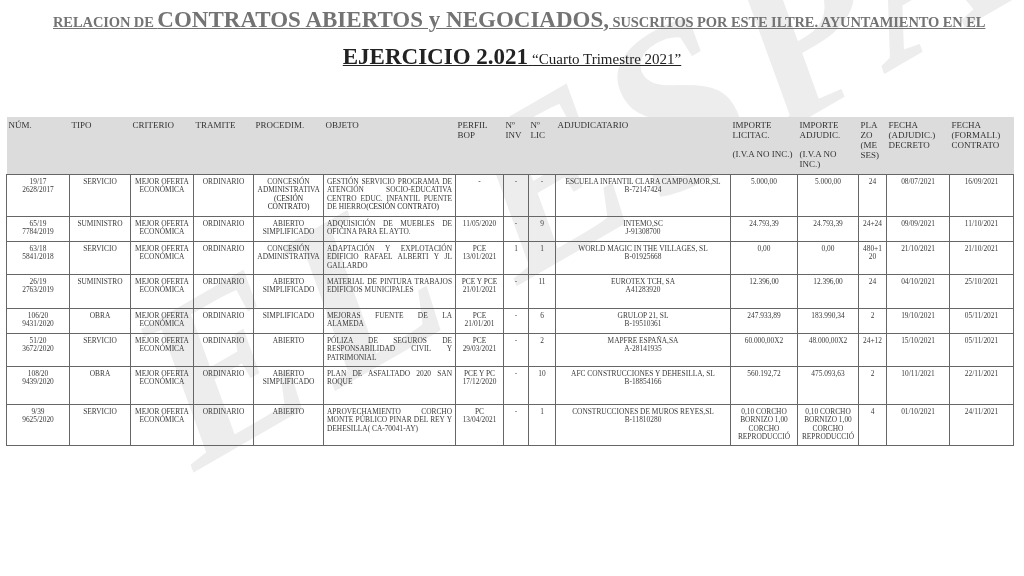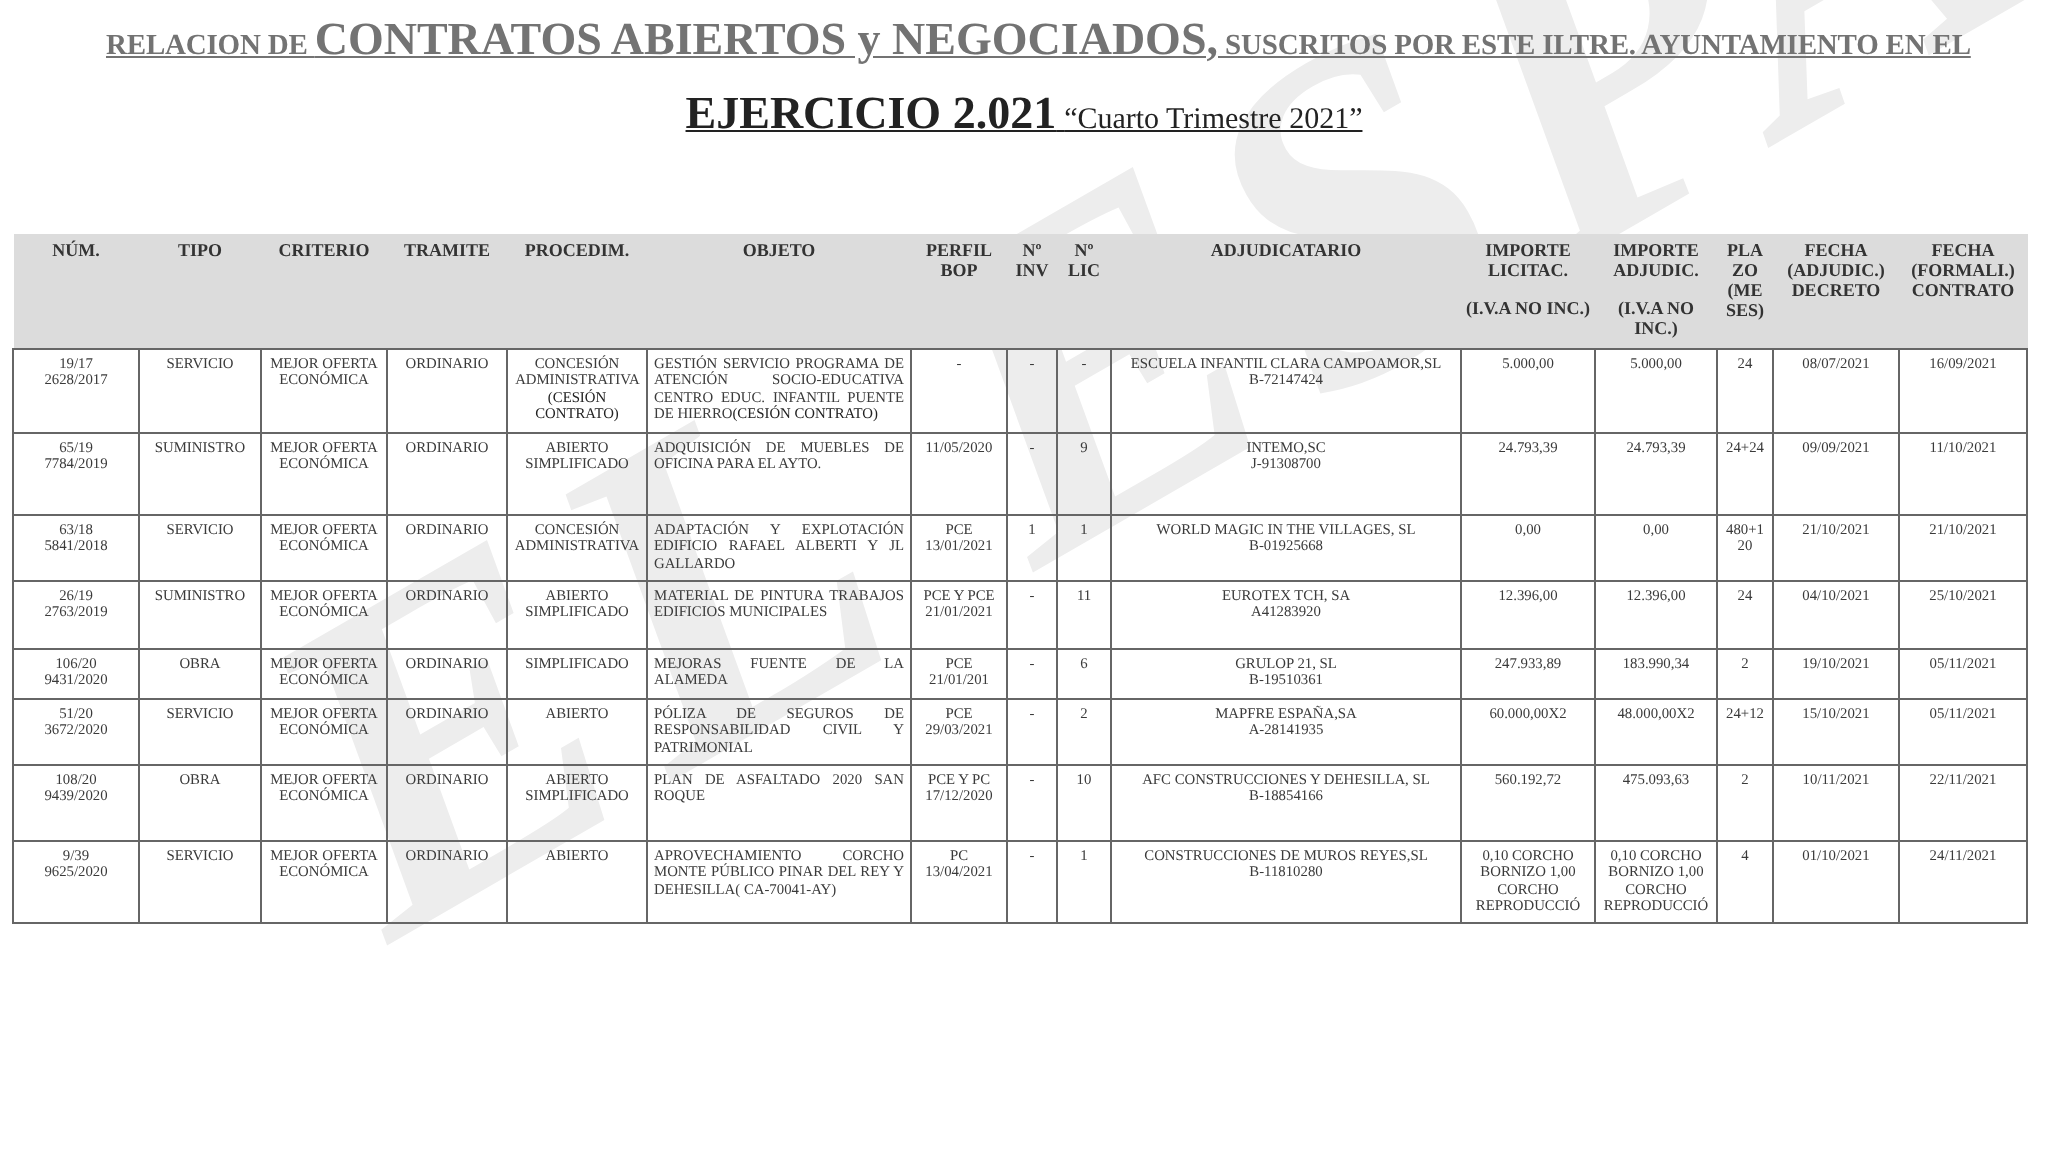--- a/index.html
+++ b/index.html
@@ -20,22 +20,22 @@
     text-decoration:underline; color:#222;
   }
   .title-line2 .big { font-size:23px; font-weight:bold; }
   .title-line2 .quote { font-size:15px; font-weight:normal; }
 
   table.contracts {
     position:absolute; left:6px; top:117px; border-collapse:collapse;
     table-layout:fixed; width:1007px; z-index:1;
   }
   table.contracts th {
-    background:#dcdcdc; font-size:9px; font-weight:bold; color:#333;
-    vertical-align:top; text-align:center; padding:3px 2px 0 2px; line-height:10px;
+    background:#dcdcdc; font-size:9px; font-weight:normal; color:#333;
+    vertical-align:top; text-align:left; padding:3px 2px 0 2px; line-height:10px;
     height:54px; border:none;
   }
   table.contracts td {
     font-size:7.4px; line-height:8.4px; color:#3a3a3a; vertical-align:top;
     border:1px solid #666; padding:3px 2px 2px 2px; text-align:center;
     background:transparent;
   }
   table.contracts td.obj { text-align:justify; text-align-last:left; padding-left:3px; padding-right:3px; }
   table.contracts td.num { text-align:center; }
   table.contracts td b { font-weight:normal; color:#222; }
@@ -113,21 +113,21 @@
       <td>-</td>
       <td>-</td>
       <td><span>ESCUELA INFANTIL CLARA CAMPOAMOR,SL</span><br><span>B-72147424</span></td>
       <td class="num">5.000,00</td>
       <td class="num">5.000,00</td>
       <td>24</td>
       <td>08/07/2021</td>
       <td>16/09/2021</td>
     </tr>
 
-    <tr style="height:41px">
+    <tr style="height:25px">
       <td><span>65/19</span><br><span>7784/2019</span></td>
       <td>SUMINISTRO</td>
       <td>MEJOR OFERTA ECONÓMICA</td>
       <td>ORDINARIO</td>
       <td><span>ABIERTO SIMPLIFICADO</span></td>
       <td class="obj"><span>ADQUISICIÓN DE MUEBLES DE OFICINA PARA EL AYTO.</span></td>
       <td>11/05/2020</td>
       <td>-</td>
       <td>9</td>
       <td><span>INTEMO,SC</span><br><span>J-91308700</span></td>

